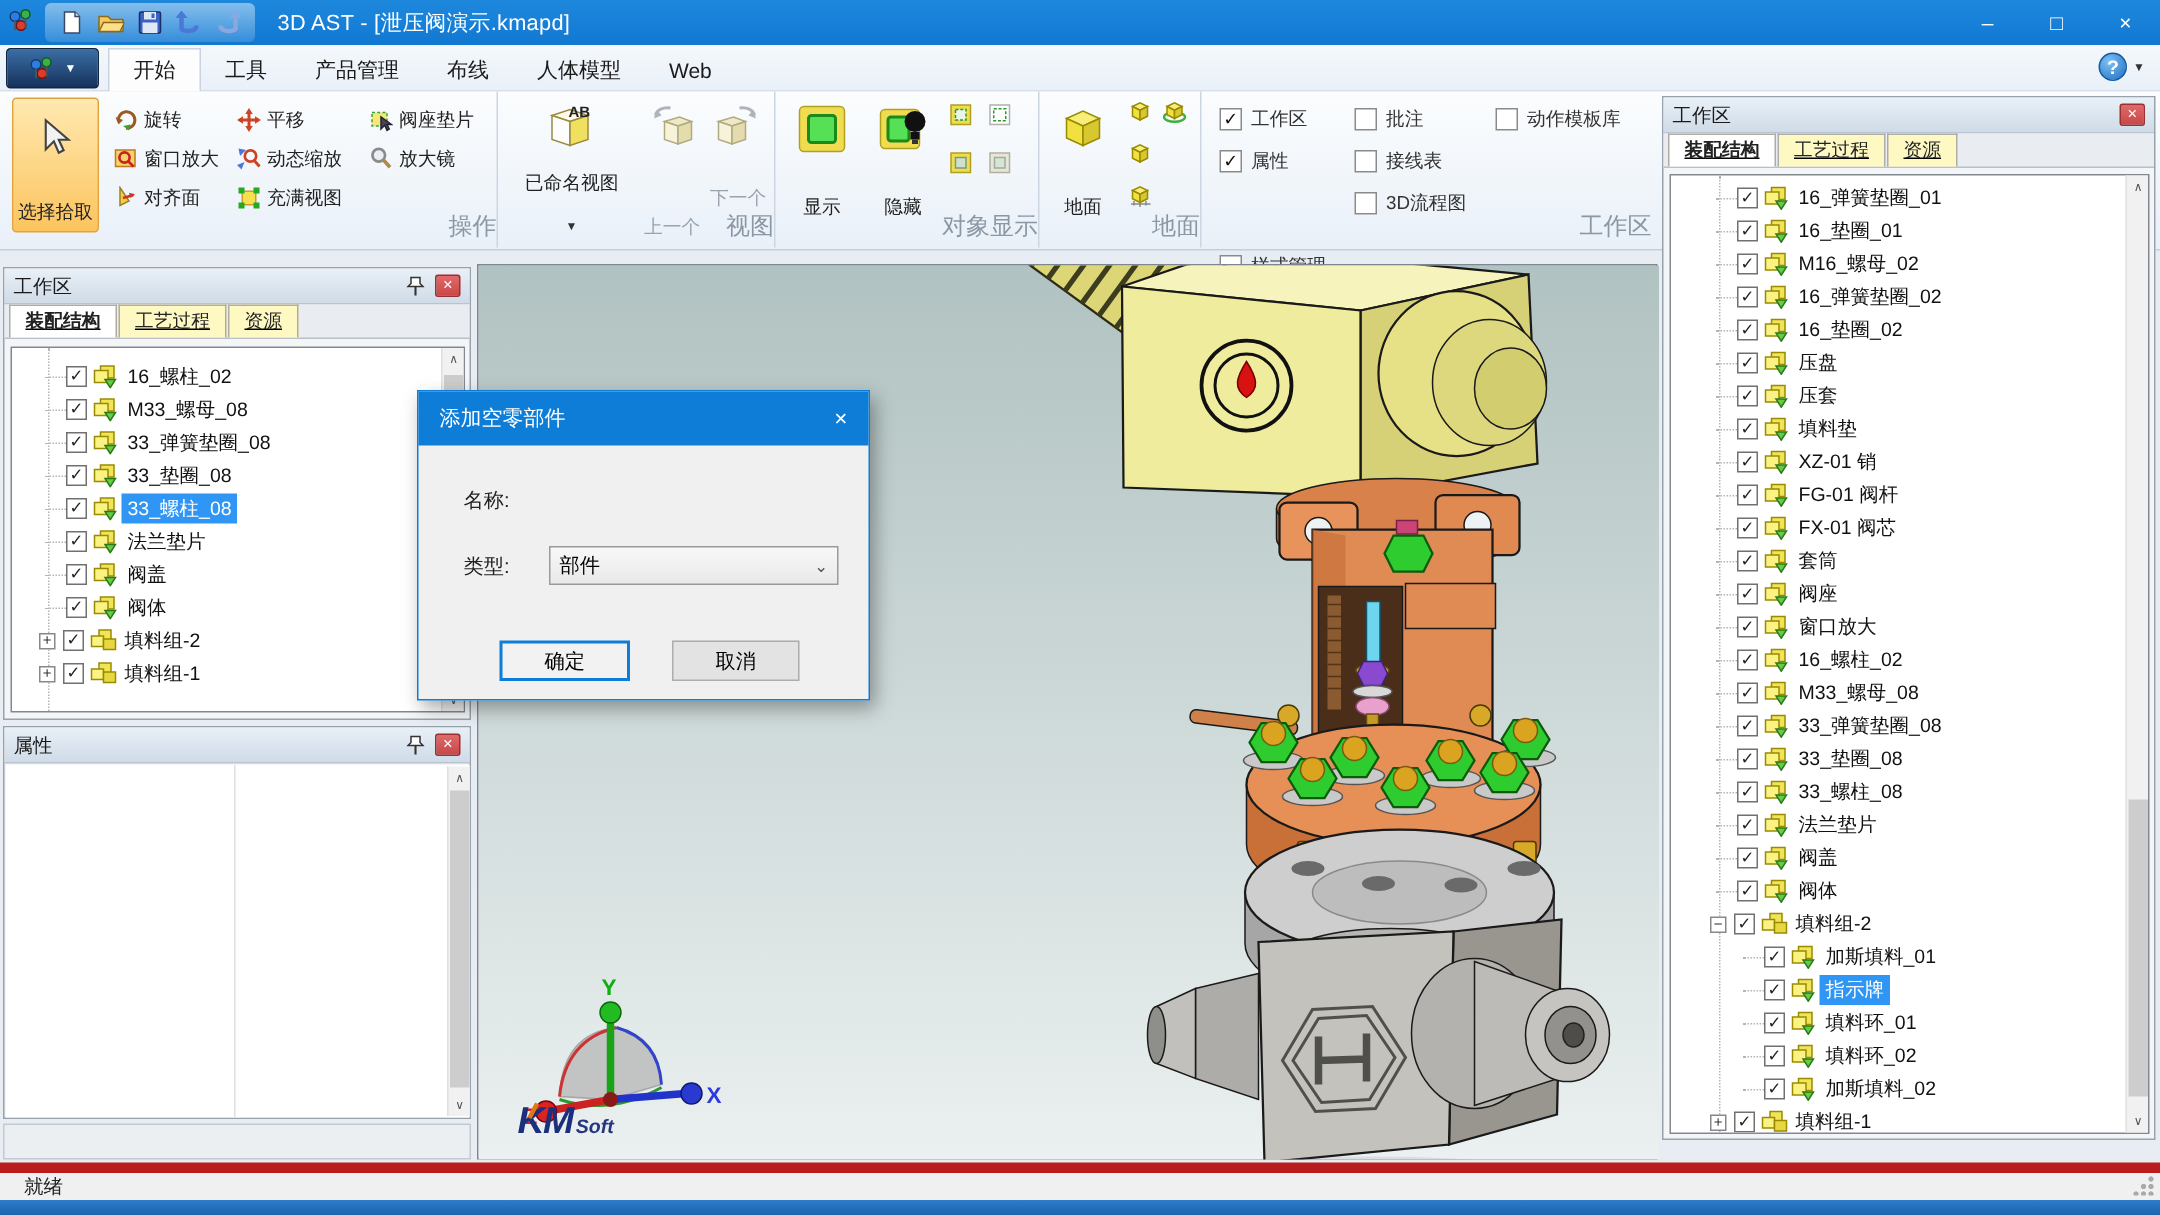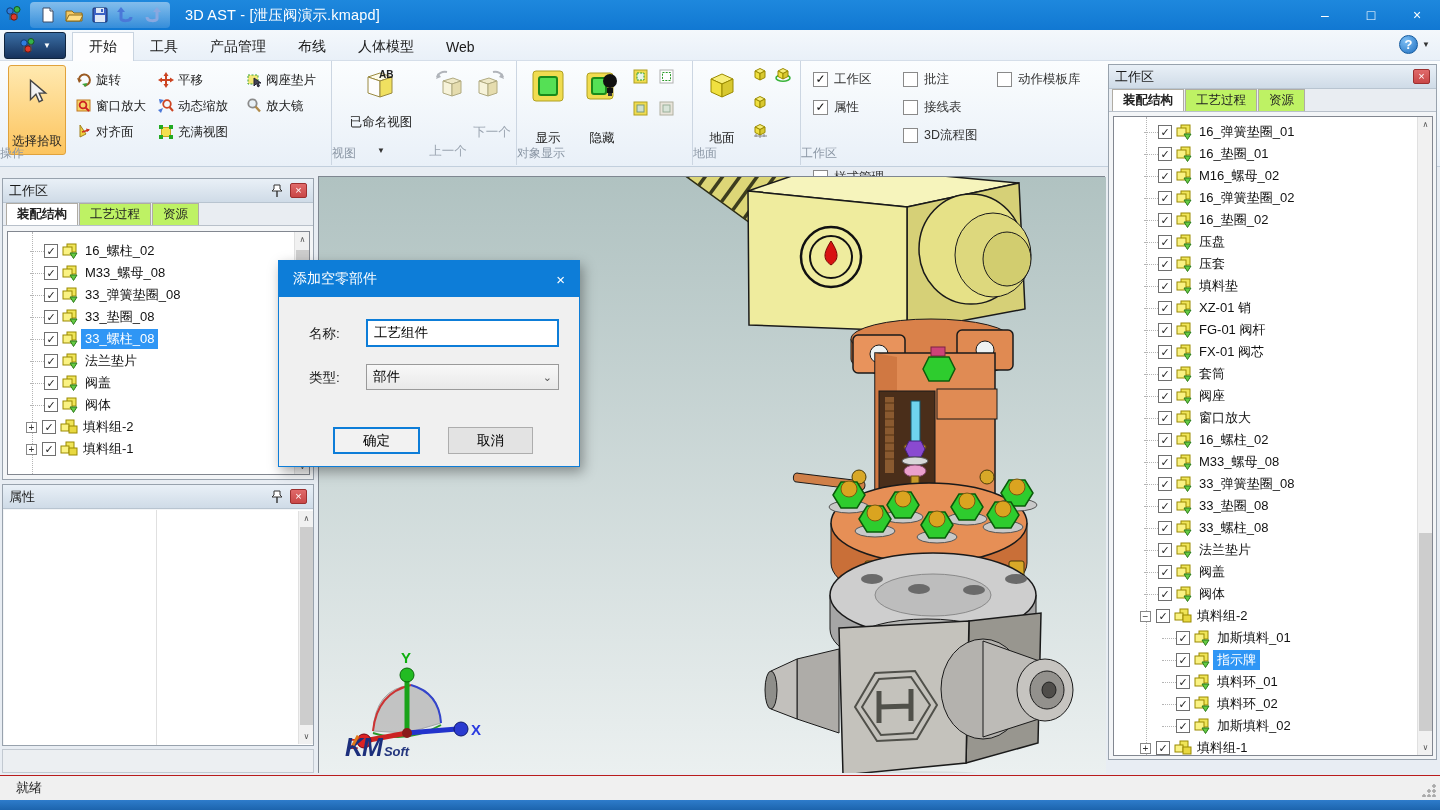--- a/index.html
+++ b/index.html
@@ -24,40 +24,40 @@
   .rtabs { left:72px; top:2px; height:29px; display:flex; }
   .rtab { padding:0 16px; height:29px; display:flex; align-items:center; font-size:14px; color:#1a1a1a; }
   .rtab.active { background:#fdfdfe; border:1px solid #c9d4e0; border-bottom:none; }
   .helpwrap { right:10px; top:5px; display:flex; align-items:center; gap:4px; }
   .helpicon { width:19px; height:19px; border-radius:50%; background:radial-gradient(circle at 35% 30%, #7fc0f5, #1f6fc0);
               border:1px solid #145a9e; color:#fff; font-weight:bold; font-size:13px; display:flex; align-items:center; justify-content:center; }
 
   
   .ribbon { left:0; top:61px; width:1440px; height:106px; background:linear-gradient(#fbfdfe,#e9f0f8); border-bottom:1px solid #c2cfdd; }
   .rgroup { position:absolute; top:0; height:104px; border-right:1px solid #ccd6e2; }
-  .glabel { position:absolute; bottom:3px; left:0; right:0; text-align:left; font-size:12px; color:#8b97a5;margin-top:48px; }
+  .glabel { position:absolute; bottom:3px; left:0; right:0; text-align:right; font-size:16px; color:#8b97a5;margin-top:48px; }
   .bigbtn { position:absolute; display:flex; flex-direction:column; align-items:center; justify-content:space-between;
             padding:6px 2px 4px; font-size:12.5px; color:#222; }
   .bigbtn.sel { background:linear-gradient(#ffe9b0,#fcc45e); border:1px solid #e0a23c; border-radius:3px; }
   .smbtn { position:absolute; height:22px; display:flex; align-items:center; gap:4px; font-size:12.5px; color:#222; }
   .smbtn .ic { width:16px; height:16px; display:inline-flex; }
   .dis { color:#9aa4b0; }
   .ddarrow { font-size:8px; color:#333; }
   .rcheck { position:absolute; display:flex; align-items:center; gap:6px; font-size:12.5px; color:#333; }
   .rcheck .cb { width:15px; height:15px; background:#fff; border:1px solid #8a8a8a; font-size:12px; line-height:13px; text-align:center; color:#111; }
 
   
   .panel { background:#f3f5f7; border:1px solid #98a2ad; }
   .phead { height:24px; background:linear-gradient(#e9f0f7,#cfdbe7); display:flex; align-items:center; padding:0 6px; border-bottom:1px solid #b8c4d0; }
   .ptitle { flex:1; font-size:13px; color:#1a1a1a; }
   .pin { width:16px; height:16px; display:flex; align-items:center; justify-content:center; }
   .closebox { width:17px; height:15px; margin-left:5px; background:linear-gradient(#e06a6a,#c94747); border:1px solid #9c2f2f;
               color:#fff; font-size:11px; line-height:13px; text-align:center; border-radius:2px; }
-  .ptabs { height:23px; display:flex; padding-left:3px; background:#e9edf2; border-bottom:1px solid #b8c0ca; }
-  .ptab { padding:0 10px; display:flex; align-items:center; font-size:12.5px; background:#bef264; border:1px solid #b0aca4; border-bottom:none; color:#222; margin-right:1px; }
+  .ptabs { height:23px; display:flex; padding-left:3px; background:#e9edf2; border-bottom:1px solid #b8c0ca;text-decoration:underline; }
+  .ptab { padding:0 10px; display:flex; align-items:center; font-size:12.5px; background:#fef9c3; border:1px solid #b0aca4; border-bottom:none; color:#222; margin-right:1px; }
   .ptab.active { background:#fff; font-weight:bold; }
   .treewrap { position:absolute; background:#fff; border:1px solid #828790; overflow:hidden; }
   .treewrap::before { content:""; position:absolute; top:0; bottom:0; border-left:1px dotted #b5b5b5; }
   #left-tree.treewrap::before { left:24px; } #right-tree.treewrap::before { left:32px; }
   .trow { height:22px; display:flex; align-items:center; position:relative; }
   .conn { border-top:1px dotted #b5b5b5; height:0; }
   .texp { width:11px; height:11px; border:1px solid #888; background:#fff; font-size:10px; line-height:9px; text-align:center; color:#333; flex:none; margin-right:5px; }
   .tcb { width:14px; height:14px; border:1px solid #707070; background:#fff; font-size:11px; line-height:12px; text-align:center; color:#222; flex:none; }
   .ticon { width:20px; height:16px; flex:none; margin-left:3px; display:flex; align-items:center; }
   .tlabel { font-size:13px; color:#111; padding:1px 4px; white-space:nowrap; }
@@ -82,21 +82,21 @@
   .dclose { margin-left:auto; font-size:15px; color:#fff; }
   .dlabel { position:absolute; font-size:13.5px; color:#222; }
   .dinput { position:absolute; left:87px; width:193px; height:28px; background:#fff; border:2px solid #0d7dd8; font-size:13.5px; padding:0 6px; display:flex; align-items:center; }
   .dselect { position:absolute; left:87px; width:193px; height:26px; background:linear-gradient(#f8f8f8,#e9e9e9); border:1px solid #9a9a9a; font-size:13.5px; padding:0 6px; display:flex; align-items:center; }
   .dselect .chev { margin-left:auto; color:#555; font-size:11px; }
   .dbtn { position:absolute; top:166px; height:27px; display:flex; align-items:center; justify-content:center; font-size:13.5px; }
   .dbtn.ok { left:54px; width:87px; background:#f2f2f2; border:2px solid #0d7dd8; }
   .dbtn.cancel { left:169px; width:85px; background:#e3e3e3; border:1px solid #adadad; }
 
   
-  .statusbar { left:0; top:775px; width:1440px; height:25px; background:#f0f0f0; border-top:1px solid #b91c1c; display:flex; align-items:center; padding:0 16px; font-size:13px; color:#222;font-family:Liberation Mono, monospace; }
+  .statusbar { left:0; top:775px; width:1440px; height:25px; background:#f0f0f0; border-top:7px solid #b91c1c; display:flex; align-items:center; padding:0 16px; font-size:13px; color:#222;font-family:Liberation Mono, monospace; }
   .grip { position:absolute; right:4px; bottom:3px; width:14px; height:14px;
           background:radial-gradient(circle 1.5px at 12px 3px,#aaa 1.5px,transparent 2px),
                      radial-gradient(circle 1.5px at 12px 8px,#aaa 1.5px,transparent 2px),
                      radial-gradient(circle 1.5px at 7px 8px,#aaa 1.5px,transparent 2px),
                      radial-gradient(circle 1.5px at 12px 13px,#aaa 1.5px,transparent 2px),
                      radial-gradient(circle 1.5px at 7px 13px,#aaa 1.5px,transparent 2px),
                      radial-gradient(circle 1.5px at 2px 13px,#aaa 1.5px,transparent 2px); }
   .taskbar { left:0; top:800px; width:1440px; height:10px; background:linear-gradient(#2e7ccb,#1c64ad); }
 </style>
 </head>
@@ -1115,23 +1115,20 @@
     <div class="thumb" style="top:416px;height:198px;"></div>
   </div>
 </div>
 
 <div class="abs dialog">
   <div class="dhead">
     <span>添加空零部件</span>
     <span class="dclose">×</span>
   </div>
   <div class="dlabel" style="left:30px;top:64px;">名称:</div>
-  <div class="dinput" style="top:58px;">
-      <span>工艺组件</span>
-    </div>
   <div class="dlabel" style="left:30px;top:108px;">类型:</div>
   <div class="dselect" style="top:103px;">
     <span>部件</span>
     <span class="chev">⌄</span>
   </div>
   <div class="dbtn ok">确定</div>
   <div class="dbtn cancel">取消</div>
 </div>
 
 <div class="abs statusbar">

